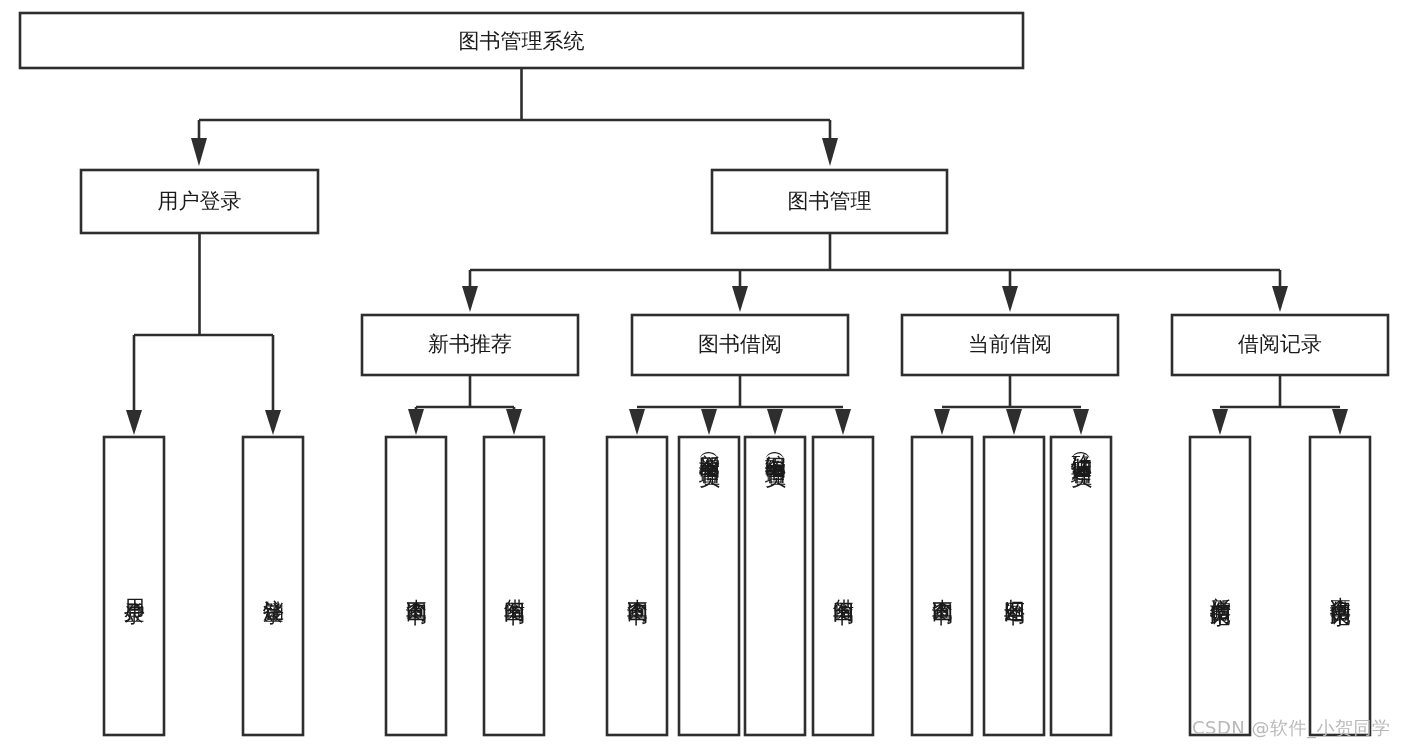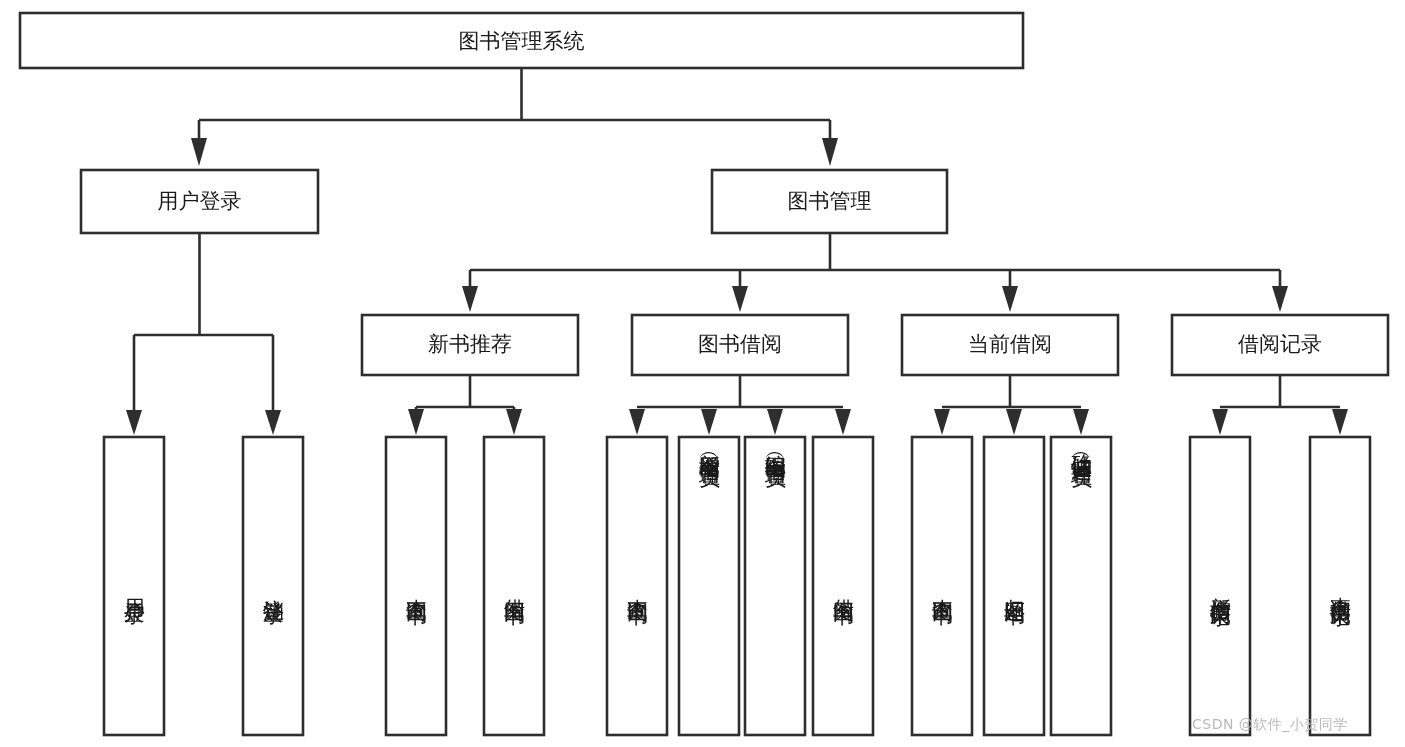--- a/index.html
+++ b/index.html
@@ -64,21 +64,21 @@
     font-size: 21px;
     line-height: 1.18;
     letter-spacing: 2px;
     color: #1a1a1a;
     white-space: nowrap;
     text-align: center;
   }
   .watermark {
     position: absolute;
     font-family: "DejaVu Sans", "Liberation Sans", sans-serif;
-    font-size: 14px;
+    font-size: 18px;
     color: #b9b9b9;
     white-space: nowrap;
     letter-spacing: 0.5px;
   }
 </style>
 </head>
 <body>
 
 <div id="diagram-root">
 

